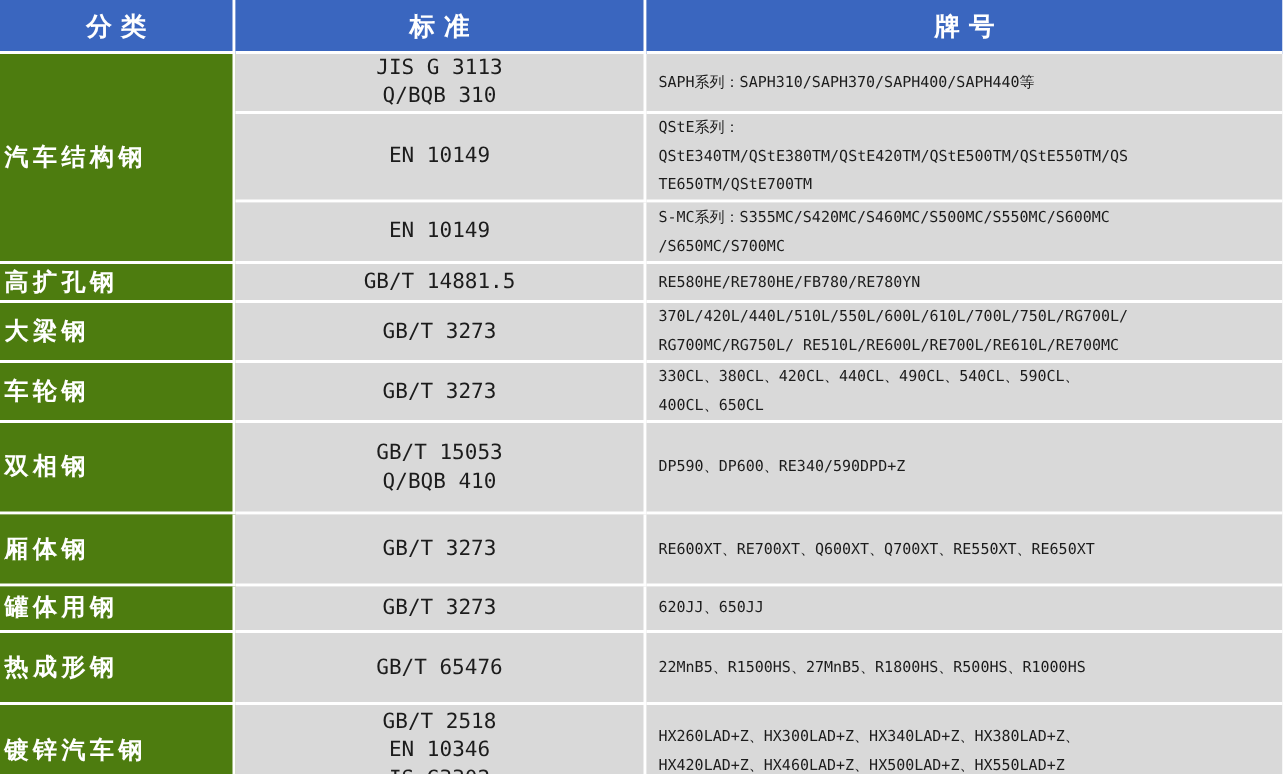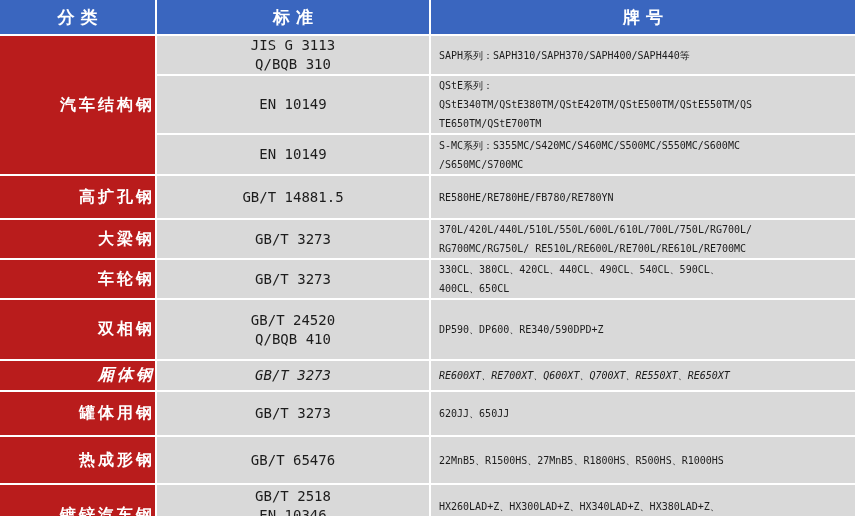--- a/index.html
+++ b/index.html
@@ -35,28 +35,28 @@
     background: #3a66bf;
     color: #ffffff;
     font-family: "Liberation Sans", sans-serif;
     font-weight: bold;
     font-size: 17px;
     letter-spacing: 6px;
     text-indent: 6px;
     text-align: center;
   }
   td.cat {
-    background: #b91c1c;
+    background: #4d7c0f;
     color: #ffffff;
     font-family: "Liberation Sans", sans-serif;
     font-weight: bold;
     font-size: 16px;
     letter-spacing: 3px;
     text-indent: 3px;
-    text-align: right;
+    text-align: left;
   }
   td.std {
     background: #d9d9d9;
     color: #1c1c1c;
     font-family: "DejaVu Sans Mono", monospace;
     font-size: 14px;
     line-height: 19px;
     text-align: center;
     white-space: pre-line;
   }
@@ -68,26 +68,26 @@
     line-height: 19px;
     text-align: left;
     padding-left: 8px;
     white-space: pre-line;
     word-break: break-all;
   }
   tr.hh   { height: 36px; }
   tr.r0   { height: 39px; }
   tr.r1   { height: 58px; }
   tr.r2   { height: 41px; }
-  tr.r3   { height: 44px; }
+  tr.r3   { height: 26px; }
   tr.r4   { height: 38px; }
   tr.r5   { height: 38px; }
   tr.r6   { height: 61px; }
-  tr.r7   { height: 31px; font-style: italic; }
-  tr.r8   { height: 45px; }
+  tr.r7   { height: 48px; }
+  tr.r8   { height: 31px; }
   tr.r9   { height: 48px; }
   tr.r10  { height: 63px; }
 </style>
 </head>
 <body>
 
 <div class="page">
   <table class="steel">
     <colgroup>
       <col class="c1">
@@ -132,21 +132,21 @@
 RG700MC/RG750L/ RE510L/RE600L/RE700L/RE610L/RE700MC</td>
     </tr>
     <tr class="r5">
       <td class="cat">车轮钢</td>
       <td class="std">GB/T 3273</td>
       <td class="grd">330CL、380CL、420CL、440CL、490CL、540CL、590CL、
 400CL、650CL</td>
     </tr>
     <tr class="r6">
       <td class="cat">双相钢</td>
-      <td class="std">GB/T 24520
+      <td class="std">GB/T 15053
 Q/BQB 410</td>
       <td class="grd">DP590、DP600、RE340/590DPD+Z</td>
     </tr>
     <tr class="r7">
       <td class="cat">厢体钢</td>
       <td class="std">GB/T 3273</td>
       <td class="grd">RE600XT、RE700XT、Q600XT、Q700XT、RE550XT、RE650XT</td>
     </tr>
     <tr class="r8">
       <td class="cat">罐体用钢</td>

